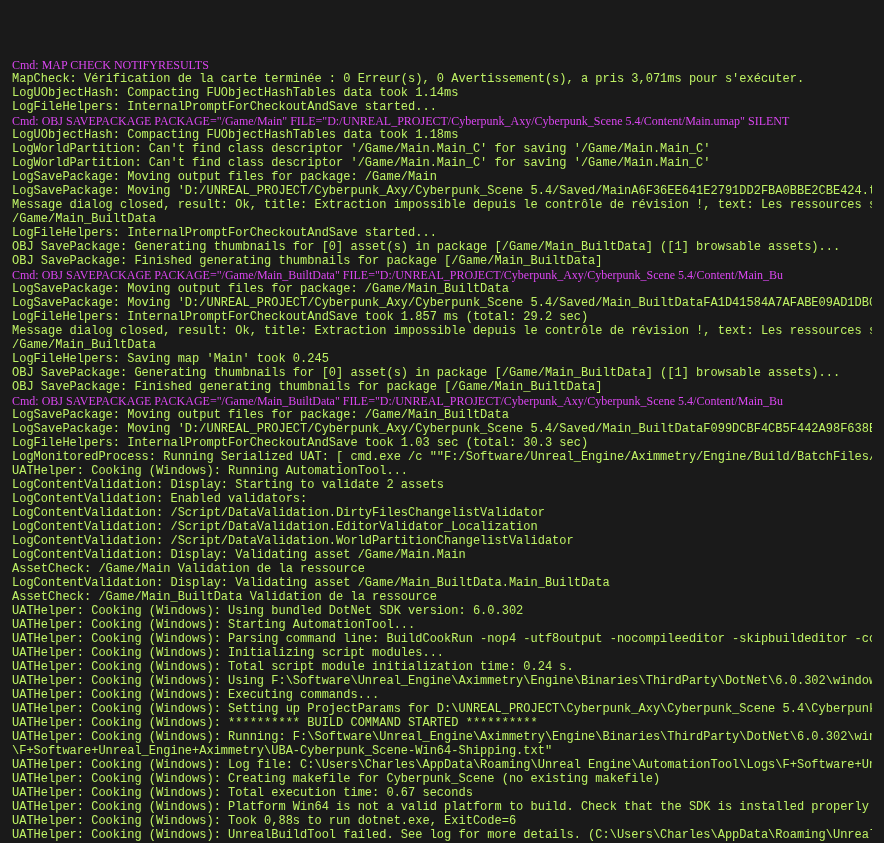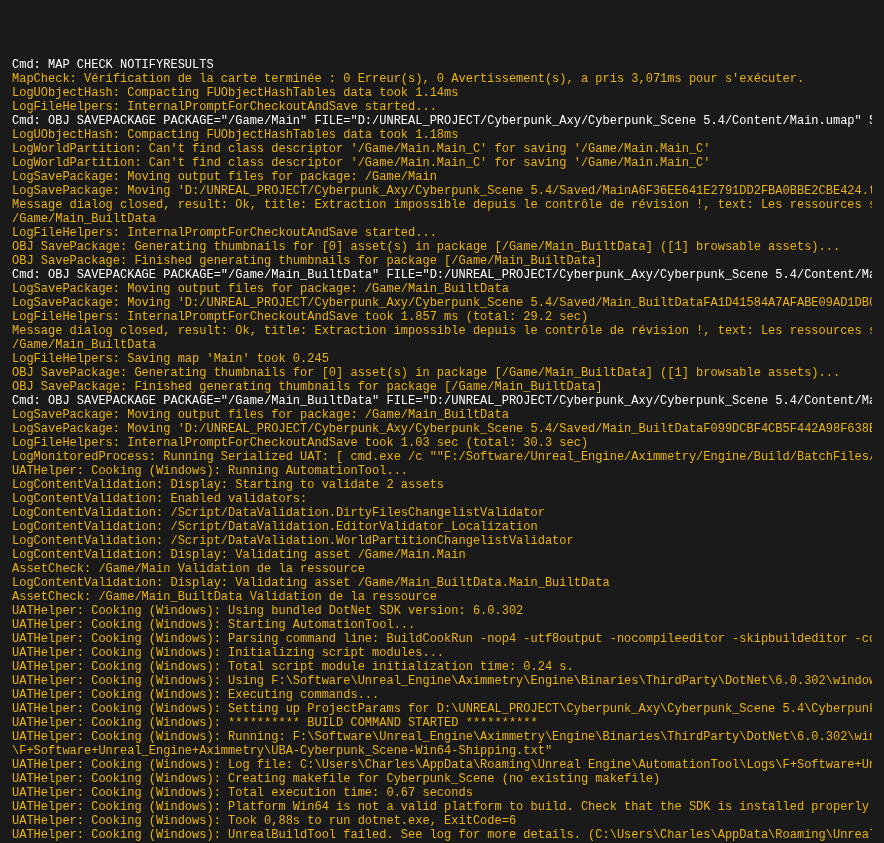--- a/index.html
+++ b/index.html
@@ -16,24 +16,25 @@
     padding: 2px 12px;
     white-space: pre;
     overflow-x: hidden;
     width: 884px;
   }
   .line {
     white-space: nowrap;
     overflow: hidden;
   }
   .green {
-    color: #ffffff;
+    color: #d946ef;
+    font-family: Liberation Serif, serif;
   }
   .gray {
-    color: #eab308;
+    color: #bef264;
   }
 </style>
 </head>
 <body>
 
 
 
 <div id="log-container"><div class="line green">Cmd: MAP CHECK NOTIFYRESULTS</div><div class="line gray">MapCheck: Vérification de la carte terminée : 0 Erreur(s), 0 Avertissement(s), a pris 3,071ms pour s'exécuter.</div><div class="line gray">LogUObjectHash: Compacting FUObjectHashTables data took   1.14ms</div><div class="line gray">LogFileHelpers: InternalPromptForCheckoutAndSave started...</div><div class="line green">Cmd: OBJ SAVEPACKAGE PACKAGE="/Game/Main" FILE="D:/UNREAL_PROJECT/Cyberpunk_Axy/Cyberpunk_Scene 5.4/Content/Main.umap" SILENT</div><div class="line gray">LogUObjectHash: Compacting FUObjectHashTables data took   1.18ms</div><div class="line gray">LogWorldPartition: Can't find class descriptor '/Game/Main.Main_C' for saving '/Game/Main.Main_C'</div><div class="line gray">LogWorldPartition: Can't find class descriptor '/Game/Main.Main_C' for saving '/Game/Main.Main_C'</div><div class="line gray">LogSavePackage: Moving output files for package: /Game/Main</div><div class="line gray">LogSavePackage: Moving 'D:/UNREAL_PROJECT/Cyberpunk_Axy/Cyberpunk_Scene 5.4/Saved/MainA6F36EE641E2791DD2FBA0BBE2CBE424.tmp' t</div><div class="line gray">Message dialog closed, result: Ok, title: Extraction impossible depuis le contrôle de révision !, text: Les ressources suivan</div><div class="line gray">/Game/Main_BuiltData</div><div class="line gray">LogFileHelpers: InternalPromptForCheckoutAndSave started...</div><div class="line gray">OBJ SavePackage: Generating thumbnails for [0] asset(s) in package [/Game/Main_BuiltData] ([1] browsable assets)...</div><div class="line gray">OBJ SavePackage: Finished generating thumbnails for package [/Game/Main_BuiltData]</div><div class="line green">Cmd: OBJ SAVEPACKAGE PACKAGE="/Game/Main_BuiltData" FILE="D:/UNREAL_PROJECT/Cyberpunk_Axy/Cyberpunk_Scene 5.4/Content/Main_Bu</div><div class="line gray">LogSavePackage: Moving output files for package: /Game/Main_BuiltData</div><div class="line gray">LogSavePackage: Moving 'D:/UNREAL_PROJECT/Cyberpunk_Axy/Cyberpunk_Scene 5.4/Saved/Main_BuiltDataFA1D41584A7AFABE09AD1DB03F34</div><div class="line gray">LogFileHelpers: InternalPromptForCheckoutAndSave took 1.857 ms (total: 29.2 sec)</div><div class="line gray">Message dialog closed, result: Ok, title: Extraction impossible depuis le contrôle de révision !, text: Les ressources suivan</div><div class="line gray">/Game/Main_BuiltData</div><div class="line gray">LogFileHelpers: Saving map 'Main' took 0.245</div><div class="line gray">OBJ SavePackage: Generating thumbnails for [0] asset(s) in package [/Game/Main_BuiltData] ([1] browsable assets)...</div><div class="line gray">OBJ SavePackage: Finished generating thumbnails for package [/Game/Main_BuiltData]</div><div class="line green">Cmd: OBJ SAVEPACKAGE PACKAGE="/Game/Main_BuiltData" FILE="D:/UNREAL_PROJECT/Cyberpunk_Axy/Cyberpunk_Scene 5.4/Content/Main_Bu</div><div class="line gray">LogSavePackage: Moving output files for package: /Game/Main_BuiltData</div><div class="line gray">LogSavePackage: Moving 'D:/UNREAL_PROJECT/Cyberpunk_Axy/Cyberpunk_Scene 5.4/Saved/Main_BuiltDataF099DCBF4CB5F442A98F638E466AC</div><div class="line gray">LogFileHelpers: InternalPromptForCheckoutAndSave took 1.03 sec (total: 30.3 sec)</div><div class="line gray">LogMonitoredProcess: Running Serialized UAT: [ cmd.exe /c ""F:/Software/Unreal_Engine/Aximmetry/Engine/Build/BatchFiles/RunU</div><div class="line gray">UATHelper: Cooking (Windows): Running AutomationTool...</div><div class="line gray">LogContentValidation: Display: Starting to validate 2 assets</div><div class="line gray">LogContentValidation: Enabled validators:</div><div class="line gray">LogContentValidation:     /Script/DataValidation.DirtyFilesChangelistValidator</div><div class="line gray">LogContentValidation:     /Script/DataValidation.EditorValidator_Localization</div><div class="line gray">LogContentValidation:     /Script/DataValidation.WorldPartitionChangelistValidator</div><div class="line gray">LogContentValidation: Display: Validating asset /Game/Main.Main</div><div class="line gray">AssetCheck: /Game/Main Validation de la ressource</div><div class="line gray">LogContentValidation: Display: Validating asset /Game/Main_BuiltData.Main_BuiltData</div><div class="line gray">AssetCheck: /Game/Main_BuiltData Validation de la ressource</div><div class="line gray">UATHelper: Cooking (Windows): Using bundled DotNet SDK version: 6.0.302</div><div class="line gray">UATHelper: Cooking (Windows): Starting AutomationTool...</div><div class="line gray">UATHelper: Cooking (Windows): Parsing command line: BuildCookRun -nop4 -utf8output -nocompileeditor -skipbuildeditor -cook -p</div><div class="line gray">UATHelper: Cooking (Windows): Initializing script modules...</div><div class="line gray">UATHelper: Cooking (Windows): Total script module initialization time: 0.24 s.</div><div class="line gray">UATHelper: Cooking (Windows): Using F:\Software\Unreal_Engine\Aximmetry\Engine\Binaries\ThirdParty\DotNet\6.0.302\windows\dot</div><div class="line gray">UATHelper: Cooking (Windows): Executing commands...</div><div class="line gray">UATHelper: Cooking (Windows): Setting up ProjectParams for D:\UNREAL_PROJECT\Cyberpunk_Axy\Cyberpunk_Scene 5.4\Cyberpunk_Scen</div><div class="line gray">UATHelper: Cooking (Windows): ********** BUILD COMMAND STARTED **********</div><div class="line gray">UATHelper: Cooking (Windows): Running: F:\Software\Unreal_Engine\Aximmetry\Engine\Binaries\ThirdParty\DotNet\6.0.302\windows\</div><div class="line gray">\F+Software+Unreal_Engine+Aximmetry\UBA-Cyberpunk_Scene-Win64-Shipping.txt"</div><div class="line gray">UATHelper: Cooking (Windows): Log file: C:\Users\Charles\AppData\Roaming\Unreal Engine\AutomationTool\Logs\F+Software+Unreal_</div><div class="line gray">UATHelper: Cooking (Windows): Creating makefile for Cyberpunk_Scene (no existing makefile)</div><div class="line gray">UATHelper: Cooking (Windows): Total execution time: 0.67 seconds</div><div class="line gray">UATHelper: Cooking (Windows): Platform Win64 is not a valid platform to build. Check that the SDK is installed properly and t</div><div class="line gray">UATHelper: Cooking (Windows): Took 0,88s to run dotnet.exe, ExitCode=6</div><div class="line gray">UATHelper: Cooking (Windows): UnrealBuildTool failed. See log for more details. (C:\Users\Charles\AppData\Roaming\Unreal Engi</div><div class="line gray">UATHelper: Cooking (Windows): AutomationTool executed for 0h 0m 4s</div></div>
 
 

